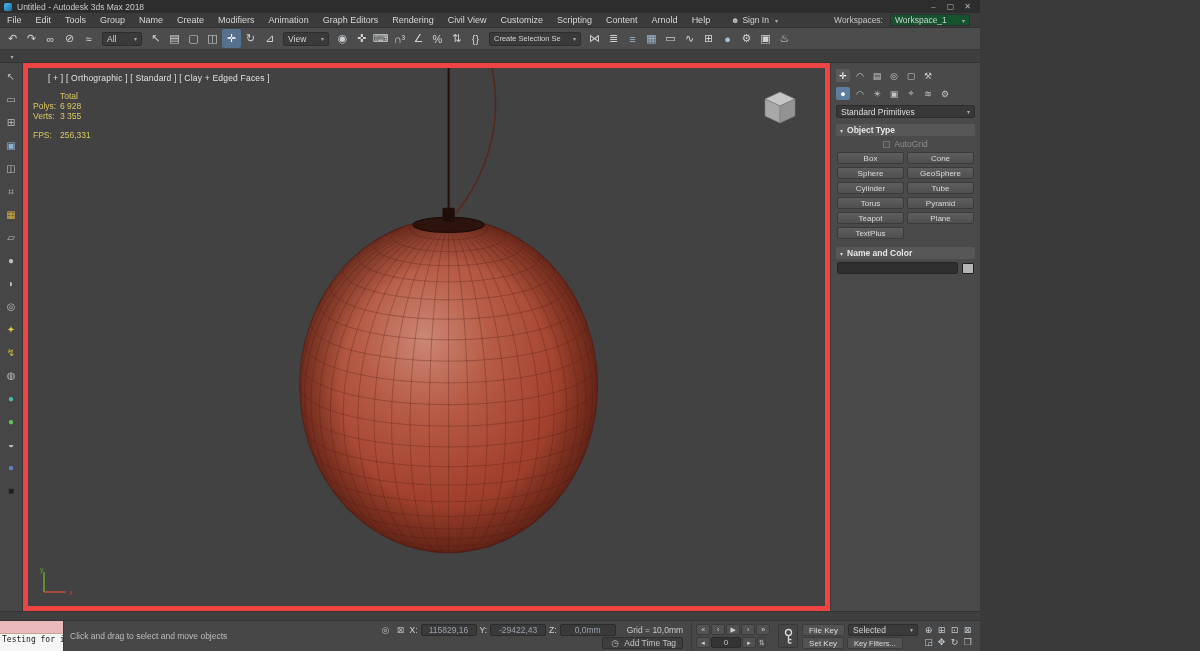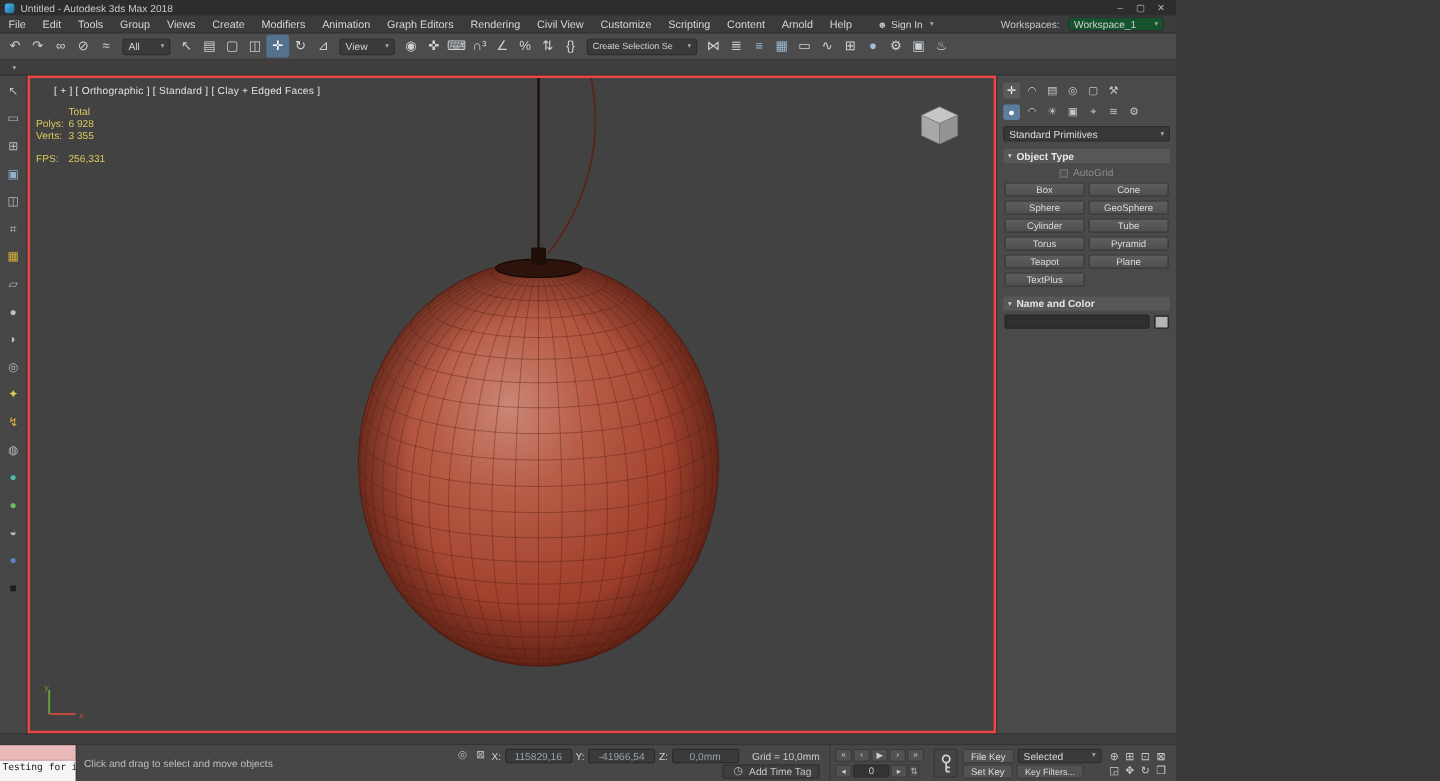--- a/index.html
+++ b/index.html
@@ -39,21 +39,21 @@
 .rtab{padding:0 10px;font-size:8.5px;color:#b4b4b4;display:flex;align-items:center;}
 .rtab.active{background:#4f4f4f;color:#e6e6e6;}
 .ribbon-options{width:20px;display:flex;align-items:center;justify-content:center;color:#aaa;font-size:6px;}
 .ribbon-sub{height:13px;background:#464646;display:flex;align-items:center;padding-left:26px;font-size:8.5px;color:#cdcdcd;border-bottom:1px solid #323232;flex:0 0 auto;}
 
 
 .main{flex:1;display:flex;min-height:0;}
 .left-toolbar{width:23px;background:#464646;border-right:1px solid #373737;display:flex;flex-direction:column;align-items:center;padding-top:2px;overflow:hidden;flex:0 0 auto;}
 .lt-icon{width:17px;height:17px;margin:3px 0;display:flex;align-items:center;justify-content:center;font-size:10px;color:#b9bec2;flex:0 0 auto;}
 
-.viewport{flex:1;position:relative;background:#424242;border:2px solid #ef4444;overflow:hidden;}
+.viewport{flex:1;position:relative;background:#424242;border:5px solid #ef4444;overflow:hidden;}
 #scene-svg{position:absolute;inset:0;width:100%;height:100%;}
 .vp-label{position:absolute;left:20px;top:5px;font-size:8.5px;color:#e2e2e2;letter-spacing:.2px;}
 .vp-stats{position:absolute;left:5px;top:23px;}
 .stat-row{line-height:10px;font-size:8.5px;color:#d9c95f;white-space:pre;}
 .stat-row .sl{display:inline-block;width:27px;}
 .stat-row.gap{margin-top:9px;}
 .viewcube{position:absolute;top:18px;right:22px;}
 .axis-gizmo{position:absolute;left:4px;bottom:6px;}
 
 
@@ -120,21 +120,21 @@
       <span class="win-btn">✕</span>
     </span>
   </div>
 
   <div class="menubar">
     <div class="menu-items">
       <span class="menu-item">File</span>
         <span class="menu-item">Edit</span>
         <span class="menu-item">Tools</span>
         <span class="menu-item">Group</span>
-        <span class="menu-item">Views</span>
+        <span class="menu-item">Name</span>
         <span class="menu-item">Create</span>
         <span class="menu-item">Modifiers</span>
         <span class="menu-item">Animation</span>
         <span class="menu-item">Graph Editors</span>
         <span class="menu-item">Rendering</span>
         <span class="menu-item">Civil View</span>
         <span class="menu-item">Customize</span>
         <span class="menu-item">Scripting</span>
         <span class="menu-item">Content</span>
         <span class="menu-item">Arnold</span>
@@ -539,21 +539,21 @@
     <div class="status-texts">
       <div class="prompt-line">Click and drag to select and move objects</div>
     </div>
     <div class="coord-cluster">
       <div class="coord-row">
         <span class="mini-icon">◎</span>
         <span class="mini-icon">⊠</span>
         <span class="coord-label">X:</span>
         <span class="coord-field">115829,16</span>
         <span class="coord-label">Y:</span>
-        <span class="coord-field">-41966,54</span>
+        <span class="coord-field">-29422,43</span>
         <span class="coord-label">Z:</span>
         <span class="coord-field">0,0mm</span>
         <span class="grid-label">Grid = 10,0mm</span>
       </div>
       <div class="coord-row2">
         <span class="timetag">
           <span class="mini-icon">◷</span>
           <span>Add Time Tag</span>
         </span>
       </div>

